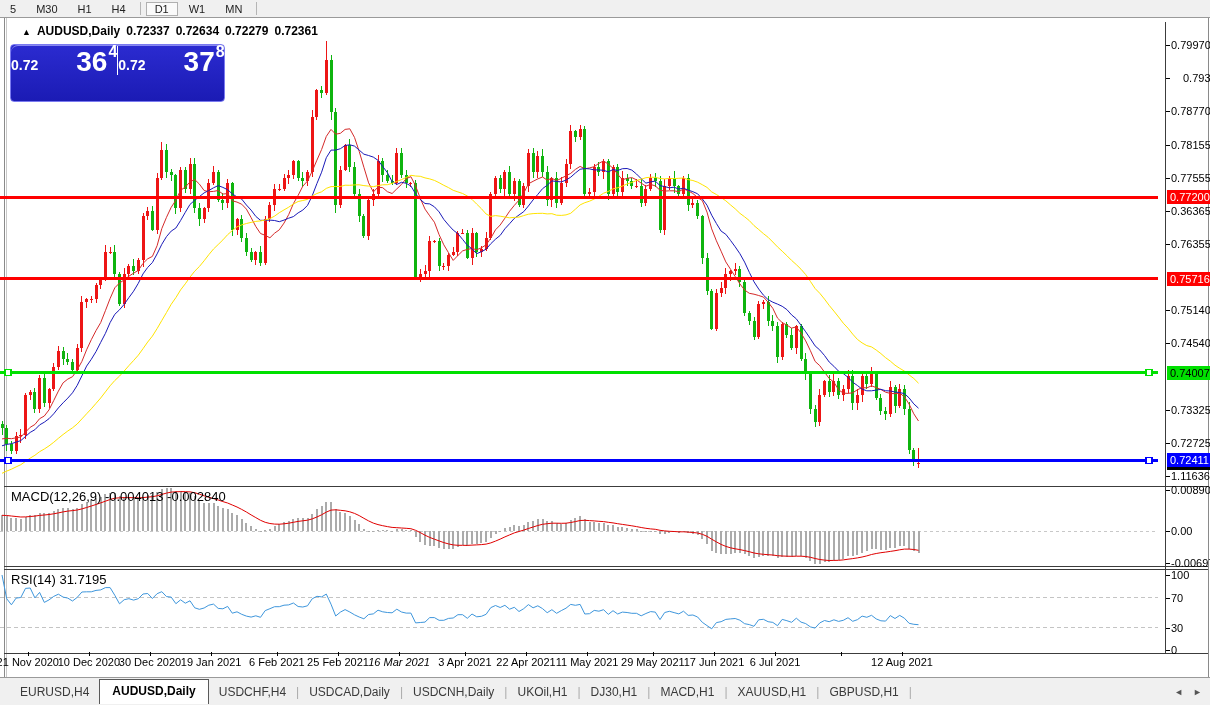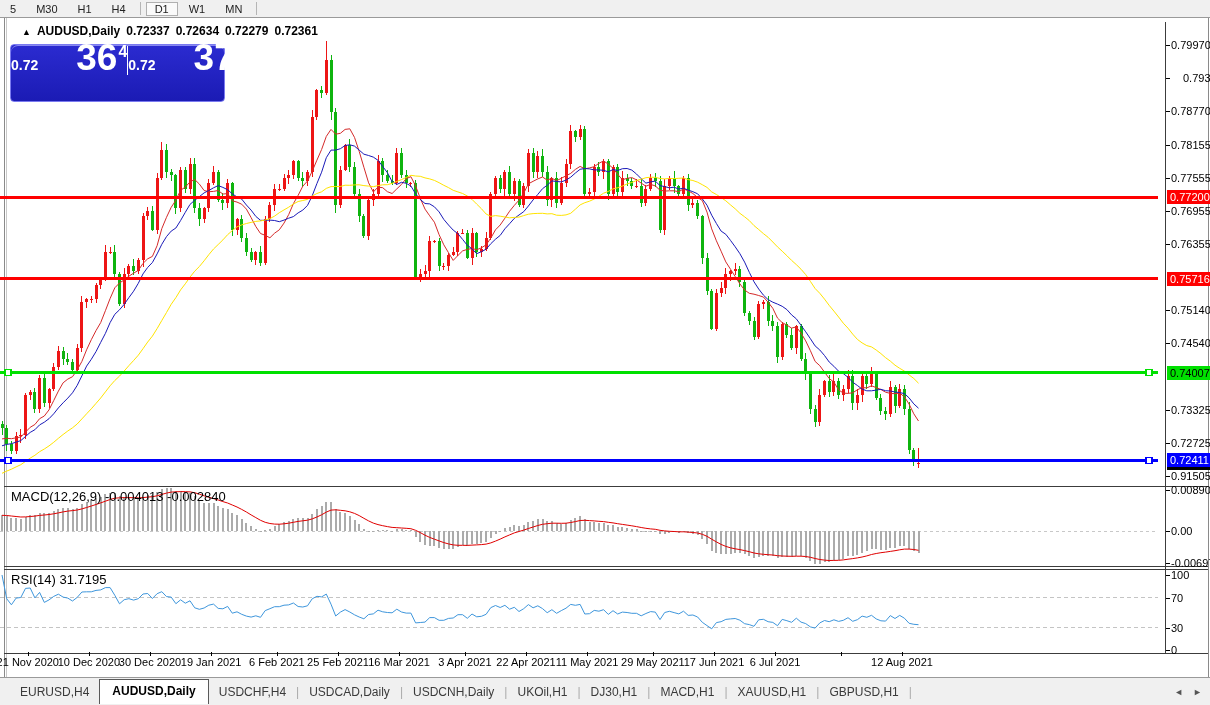--- a/index.html
+++ b/index.html
@@ -26,21 +26,21 @@
   .tp-btn{flex:1;display:flex;align-items:center;justify-content:center;font-size:14px;cursor:pointer;}
   .volwrap{display:flex;align-items:stretch;background:#fff;border:1px solid #9a9a9a;height:22px;margin-top:1px;}
   .spin{width:16px;background:linear-gradient(#fdfdfd,#d5d5d5);border:1px solid #aaa;color:#3a5ad0;
     font-size:7px;display:flex;align-items:center;justify-content:center;cursor:pointer;}
   #vol{width:54px;border:none;outline:none;text-align:right;font-size:13px;color:#000;padding:0 4px;
     font-family:"Liberation Sans",sans-serif;}
   .tp-prices{display:flex;height:29px;border-top:1px solid #8888f0;border-radius:7px;}
   .px{flex:1;display:flex;align-items:flex-end;justify-content:center;padding-bottom:2px;cursor:pointer;}
   .px.sell{border-right:1px solid #fff;}
   .px-small{font-size:14px;font-weight:700;margin-right:2px;line-height:1.1;}
-  .px-big{font-size:37px;font-weight:700;line-height:.78;margin-left:36px;}
+  .px-big{font-size:28px;font-weight:700;line-height:.78;margin-left:36px;}
   .px-sup{font-size:16px;font-weight:700;transform:translateY(-12px);margin-left:1px;}
   
   svg{position:absolute;left:0;overflow:hidden;}
   .pane-div{position:absolute;left:4px;width:1204px;height:1px;background:#3c3c3c;}
   .axis-vert{position:absolute;left:1165px;top:4px;width:1px;height:631px;background:#3c3c3c;}
   .axlabel{position:absolute;left:1171px;font-size:11px;color:#000;white-space:nowrap;}
   .axtick{position:absolute;left:1166px;width:4px;height:1px;background:#000;}
   .linelabel{position:absolute;left:1167px;font-size:11px;padding:1px 3px;white-space:nowrap;z-index:10;}
   .paneLabel{position:absolute;left:11px;font-size:13px;color:#000;z-index:5;white-space:nowrap;}
   .datelabel{position:absolute;font-size:11px;color:#000;width:70px;text-align:center;top:638px;}
@@ -719,33 +719,33 @@
         <div class="axlabel" style="top: 21px;">0.79970</div>
         <div class="axtick" style="top: 59.964px;"></div>
         <div class="axlabel" style="top: 53.964px; margin-left: 12px;">0.79370</div>
         <div class="axtick" style="top: 92.928px;"></div>
         <div class="axlabel" style="top: 86.928px;">0.78770</div>
         <div class="axtick" style="top: 126.716px;"></div>
         <div class="axlabel" style="top: 120.716px;">0.78155</div>
         <div class="axtick" style="top: 159.68px;"></div>
         <div class="axlabel" style="top: 153.68px;">0.77555</div>
         <div class="axtick" style="top: 192.644px;"></div>
-        <div class="axlabel" style="top: 186.644px;">0.76955</div>
+        <div class="axlabel" style="top: 186.644px;">0.36365</div>
         <div class="axtick" style="top: 225.608px;"></div>
         <div class="axlabel" style="top: 219.608px;">0.76355</div>
         <div class="axtick" style="top: 292.36px;"></div>
         <div class="axlabel" style="top: 286.36px;">0.75140</div>
         <div class="axtick" style="top: 325.324px;"></div>
         <div class="axlabel" style="top: 319.324px;">0.74540</div>
         <div class="axtick" style="top: 392.076px;"></div>
         <div class="axlabel" style="top: 386.076px;">0.73325</div>
         <div class="axtick" style="top: 425.04px;"></div>
         <div class="axlabel" style="top: 419.04px;">0.72725</div>
         <div class="axtick" style="top: 458.004px;"></div>
-        <div class="axlabel" style="top: 452.004px;">0.91505</div>
+        <div class="axlabel" style="top: 452.004px;">1.11636</div>
         <div class="linelabel" style="top: 438.038px; background: rgb(0, 0, 0); color: rgb(255, 255, 255); z-index: 8;">0.72361</div>
         <div class="linelabel" style="top: 172.184px; background: rgb(255, 0, 0); color: rgb(255, 255, 255); z-index: 9;">0.77200</div>
         <div class="linelabel" style="top: 253.715px; background: rgb(255, 0, 0); color: rgb(255, 255, 255); z-index: 9;">0.75716</div>
         <div class="linelabel" style="top: 347.607px; background: rgb(0, 224, 0); color: rgb(0, 0, 0); z-index: 9;">0.74007</div>
         <div class="linelabel" style="top: 435.291px; background: rgb(0, 0, 255); color: rgb(255, 255, 255); z-index: 9;">0.72411</div>
         <div class="axtick" style="top: 471.993px;"></div>
         <div class="axlabel" style="top: 465.993px;">0.008903</div>
         <div class="axtick" style="top: 513px;"></div>
         <div class="axlabel" style="top: 507px;">0.00</div>
         <div class="axtick" style="top: 545.136px;"></div>
@@ -766,21 +766,21 @@
         <div class="datelabel" style="left: 53.9px;">10 Dec 2020</div>
         <div class="datetick" style="left: 150px;"></div>
         <div class="datelabel" style="left: 115px;">30 Dec 2020</div>
         <div class="datetick" style="left: 211.1px;"></div>
         <div class="datelabel" style="left: 176.1px;">19 Jan 2021</div>
         <div class="datetick" style="left: 276.9px;"></div>
         <div class="datelabel" style="left: 241.9px;">6 Feb 2021</div>
         <div class="datetick" style="left: 338px;"></div>
         <div class="datelabel" style="left: 303px;">25 Feb 2021</div>
         <div class="datetick" style="left: 399.1px;"></div>
-        <div class="datelabel" style="left: 364.1px;">16 Mar 2021</div>
+        <div class="datelabel" style="left: 364.1px; font-style: italic;">16 Mar 2021</div>
         <div class="datetick" style="left: 464.9px;"></div>
         <div class="datelabel" style="left: 429.9px;">3 Apr 2021</div>
         <div class="datetick" style="left: 526px;"></div>
         <div class="datelabel" style="left: 491px;">22 Apr 2021</div>
         <div class="datetick" style="left: 587.1px;"></div>
         <div class="datelabel" style="left: 552.1px;">11 May 2021</div>
         <div class="datetick" style="left: 652.9px;"></div>
         <div class="datelabel" style="left: 617.9px;">29 May 2021</div>
         <div class="datetick" style="left: 714px;"></div>
         <div class="datelabel" style="left: 679px;">17 Jun 2021</div>

